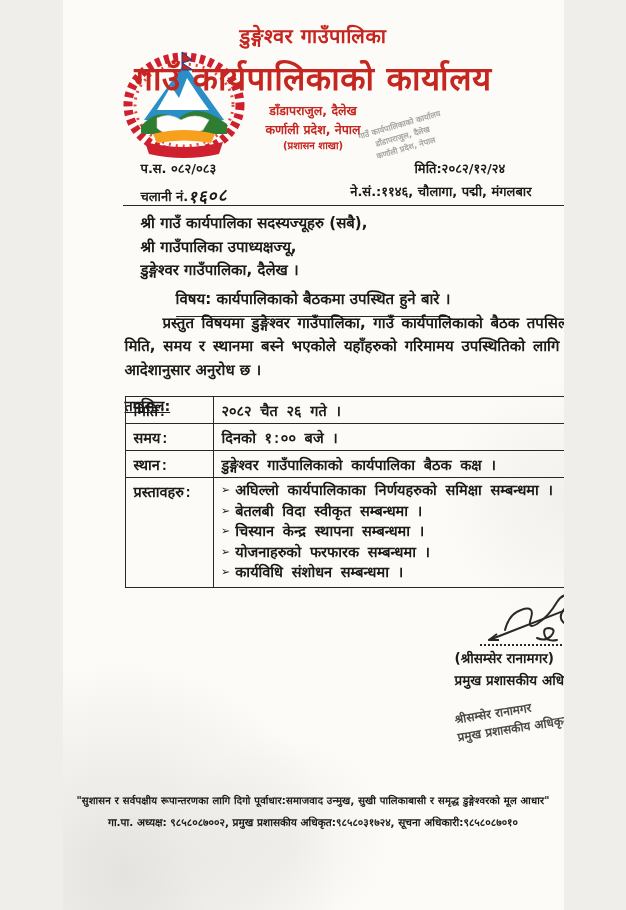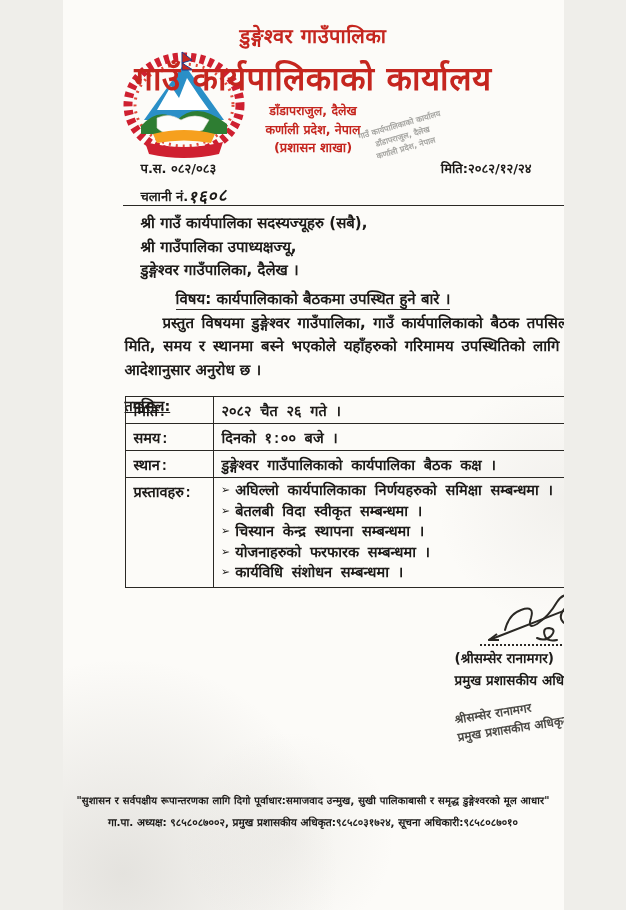--- a/index.html
+++ b/index.html
@@ -22,21 +22,21 @@
   }
   
   .letterhead{ position:absolute; top:22px; left:0; width:100%; text-align:center; }
   .muni-name{
     color:#c5261f; font-size:20px; font-weight:700; letter-spacing:.5px;
   }
   .office-name{
     color:#c5261f; font-size:33px; font-weight:800; margin-top:6px; letter-spacing:.5px;
   }
   .addr{ color:#c5261f; font-size:12.5px; font-weight:700; margin-top:3px; line-height:1.25; }
-  .branch{ color:#c5261f; font-size:13px; font-weight:700; margin-top:1px; }
+  .branch{ color:#c5261f; font-size:10px; font-weight:700; margin-top:1px; }
 
   .logo{ position:absolute; top:48px; left:56px; width:130px; height:120px; }
 
   .round-stamp{
     position:absolute; top:118px; left:288px; width:120px; height:95px;
     transform:rotate(-16deg);
     color:#8a8a86; opacity:.75;
     font-size:8px; font-weight:700; text-align:center; line-height:1.5;
     border-radius:50%;
     pointer-events:none;
@@ -57,21 +57,21 @@
     border-top:1.6px solid #2a2824;
   }
 
   
   .addressee{ position:absolute; top:212px; left:78px; font-size:15px; font-weight:600; line-height:1.57; }
 
   
   .subject-wrap{ position:absolute; top:288px; left:0; width:100%; text-align:center; }
   .subject{
     display:inline-block; font-size:15px; font-weight:700;
-    border-bottom:1.6px solid #2a2824; padding-bottom:1px;
+    border-bottom:1.6px solid #2a2824; padding-bottom:8px;
   }
   .body-par{
     position:absolute; top:312px; left:62px; width:512px;
     font-size:15px; font-weight:600; line-height:1.55;
     text-align:justify; text-indent:38px;
   }
   .tapasil{
     position:absolute; top:395px; left:62px;
     font-size:14.5px; font-weight:700; text-decoration:underline;
   }
@@ -148,20 +148,21 @@
     <div class="rs-line">कर्णाली प्रदेश, नेपाल</div>
   </div>
 
   <div class="meta">
     <div class="meta-left">
       <div>प.स. ०८२/०८३</div>
       <div><span>चलानी नं.</span><span class="chalani-value">१६०८</span></div>
     </div>
     <div class="meta-right">
       <div style="padding-left:38px;">मिति:२०८२/१२/२४</div>
+      <div>ने.सं.:११४६, चौलागा, पद्मी, मंगलबार</div>
     </div>
   </div>
   <div class="meta-rule"></div>
 
   <div class="addressee">
     <div>श्री गाउँ कार्यपालिका सदस्यज्यूहरु (सबै),</div>
     <div>श्री गाउँपालिका उपाध्यक्षज्यू,</div>
     <div>डुङ्गेश्वर गाउँपालिका, दैलेख ।</div>
   </div>
 

